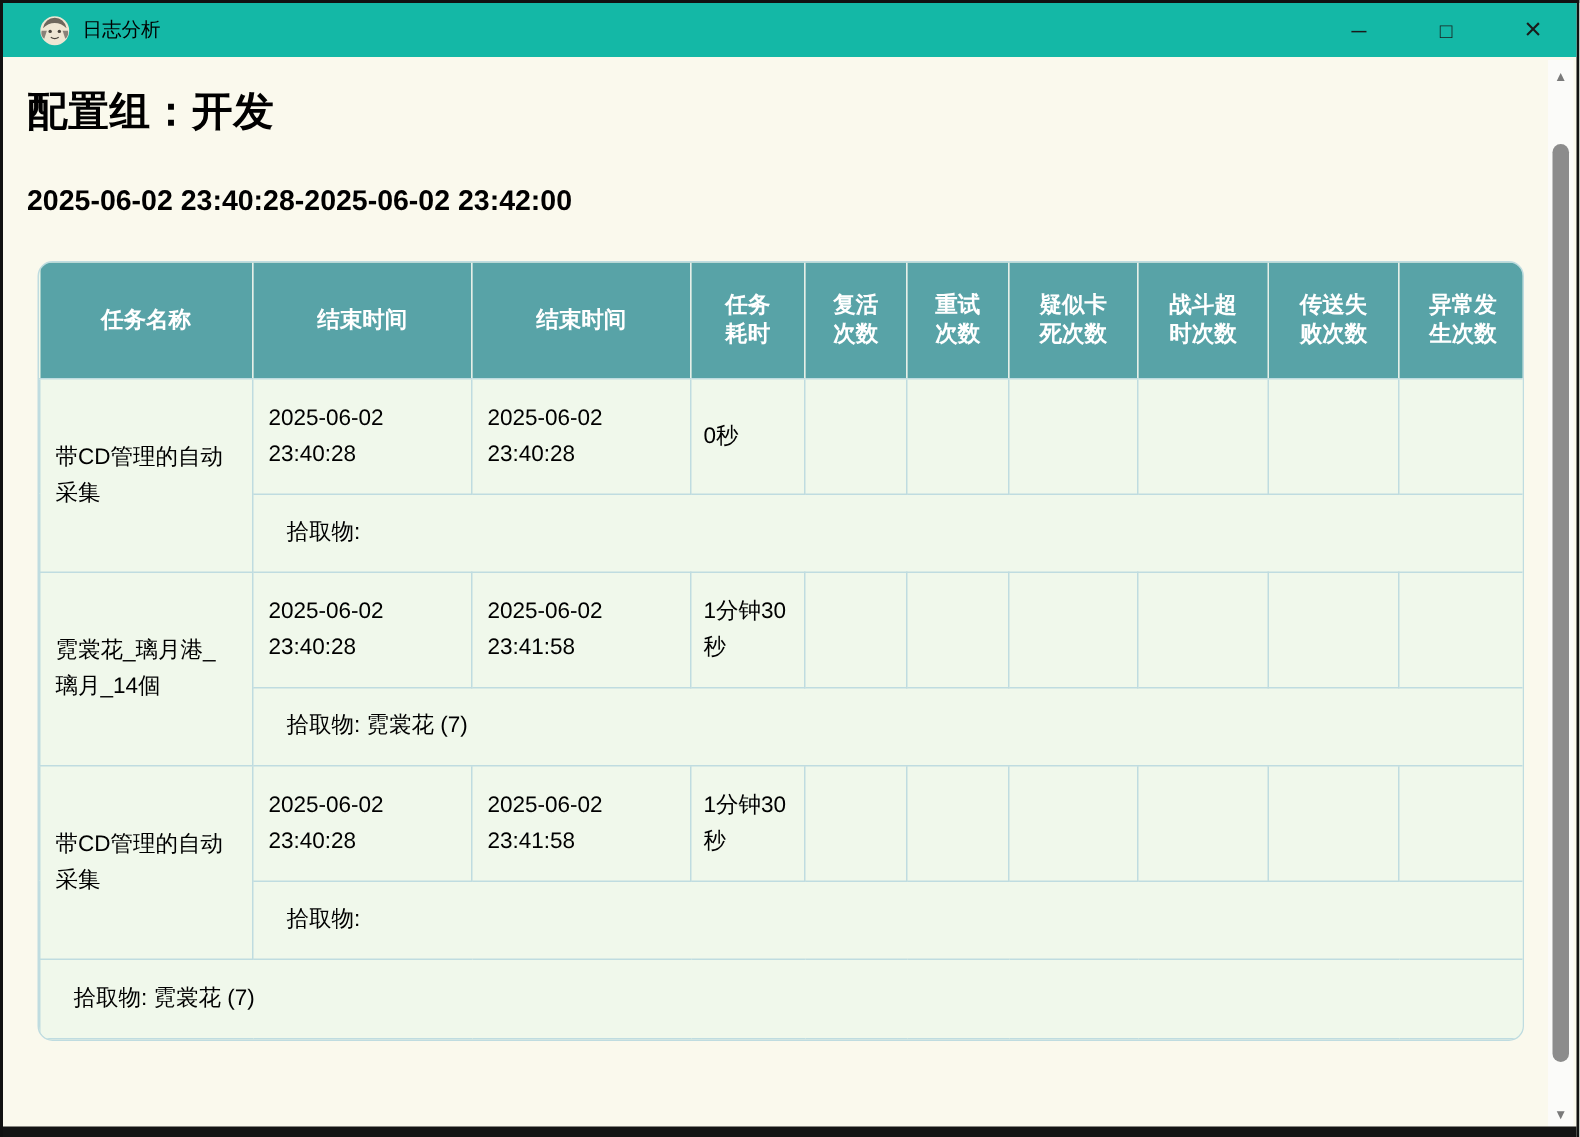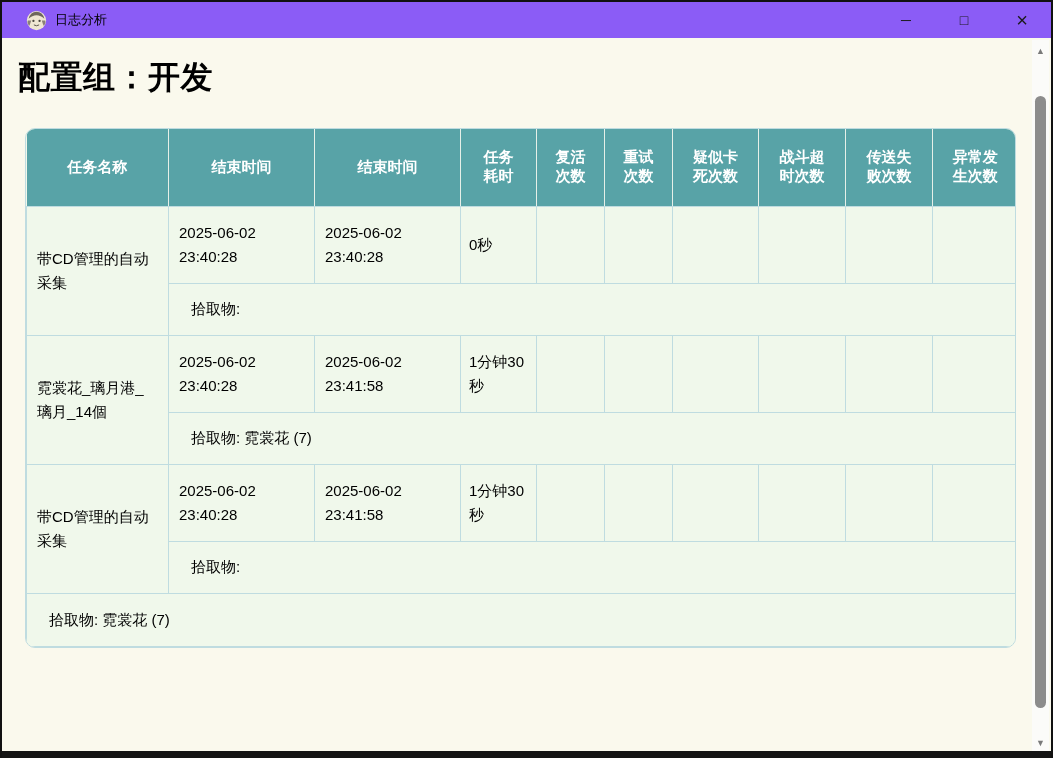--- a/index.html
+++ b/index.html
@@ -10,21 +10,21 @@
     overflow: hidden;
   }
   .window {
     position: relative;
     width: 1053px; height: 758px;
     border-left: 2px solid #111; border-right: 2px solid #111; border-top: 2px solid #111;
     background: #FAF9ED;
   }
   
   .titlebar {
-    height: 36px; background: #8b5cf6;
+    height: 36px; background: #14b8a6;
     display: flex; align-items: center;
     padding-left: 10px;
   }
   .app-icon { width: 21px; height: 21px; margin: 0 8px 0 14px; flex: 0 0 auto; }
   .title-text { font-size: 13px; color: #000; }
   .controls { margin-left: auto; display: flex; height: 100%; }
   .ctl {
     width: 58px; height: 100%;
     display: flex; align-items: center; justify-content: center;
     color: #1a1a1a; cursor: default;
@@ -32,21 +32,21 @@
   .ctl-min  { font-size: 14px; }
   .ctl-max  { font-size: 14px; }
   .ctl-close{ font-size: 20px; font-weight: 400; }
   
   .body-area {
     position: absolute; top: 38px; left: 2px; right: 2px; bottom: 7px;
     display: flex; background: #FAF9ED;
   }
   .main { flex: 1 1 auto; padding: 0 0 0 14px; overflow: hidden; }
   
-  .h1 { margin-top: 16px; font-size: 32px; font-weight: bold; color: #000; letter-spacing: 0.5px; }
+  .h1 { margin-top: 16px; font-size: 27px; font-weight: bold; color: #000; letter-spacing: 0.5px; }
   .h2 { margin-top: 32px; font-size: 19px; font-weight: bold; color: #000; }
   .h3 { margin-top: 32px; font-size: 17px; font-weight: bold; color: #000; }
   
   .table-wrap {
     margin: 28px 0 0 7px;
     width: 991px;
     border: 1px solid #BFDCE0;
     border-radius: 10px;
     overflow: hidden;
     background: #F0F8EB;
@@ -126,20 +126,21 @@
       <div class="ctl ctl-close">
           <span>×</span>
         </div>
     </div>
   </div>
 
   <div class="body-area">
     <div class="main">
 
       <div class="h1">配置组：开发</div>
+      <div class="h2">2025-06-02 23:40:28-2025-06-02 23:42:00</div>
 
       <div class="table-wrap">
         <table>
           <colgroup>
             <col style="width:142px">
               <col style="width:146px">
               <col style="width:146px">
             <col style="width:76px">
               <col style="width:68px">
               <col style="width:68px">

